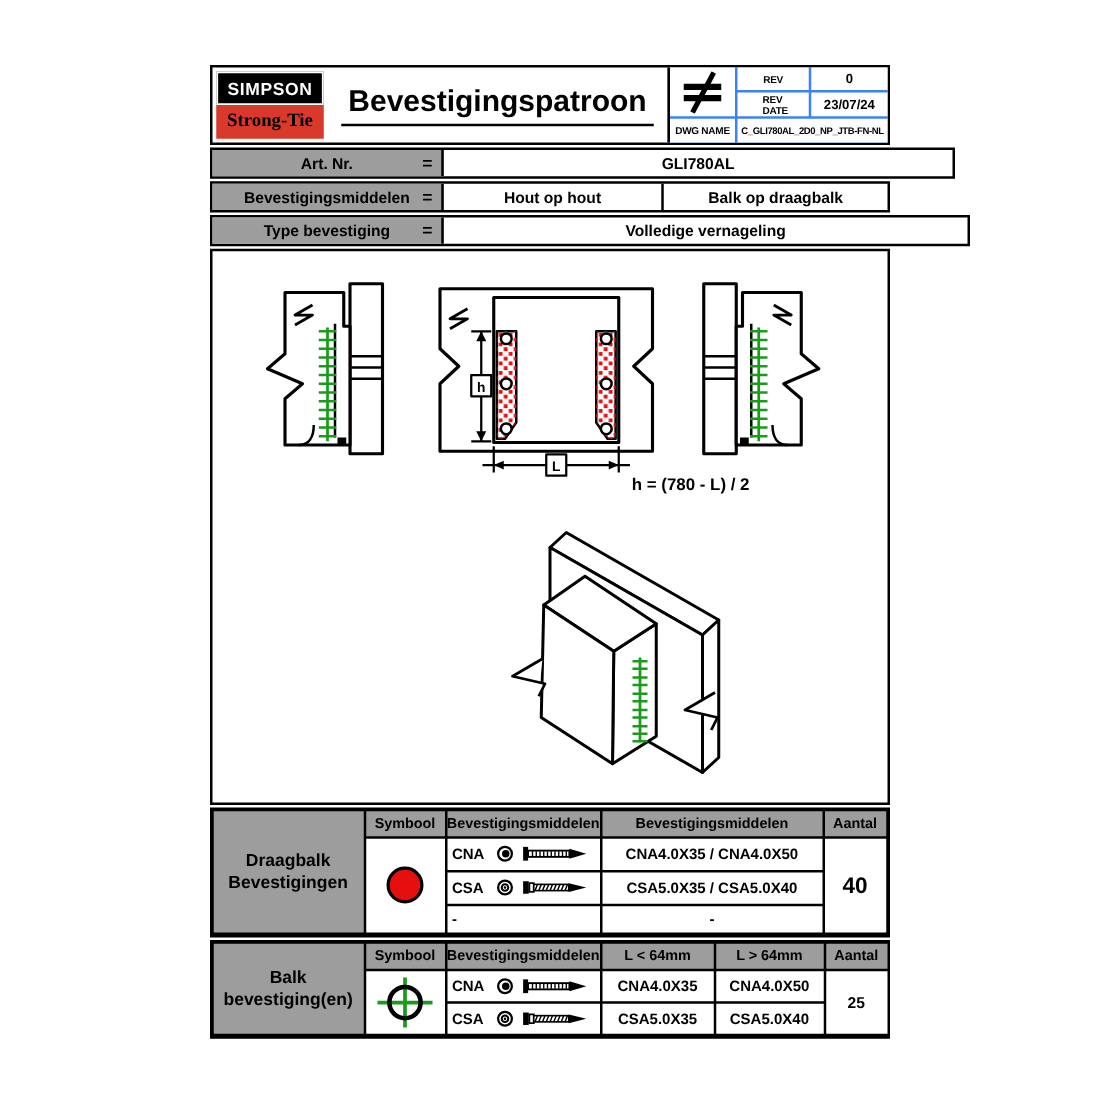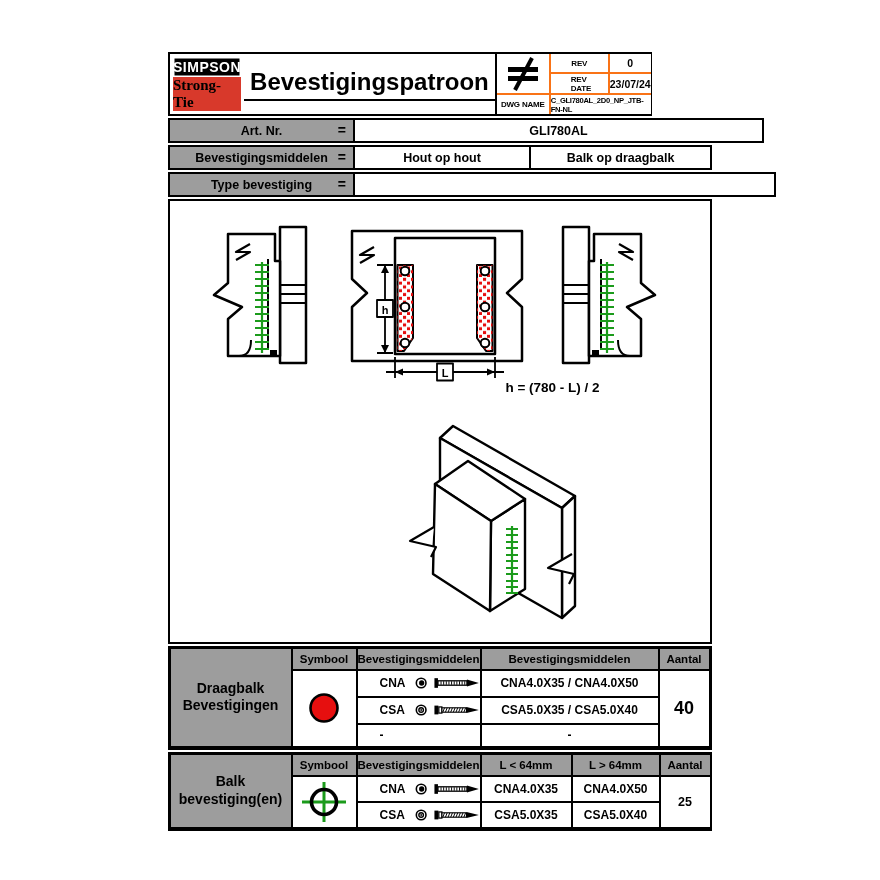--- a/index.html
+++ b/index.html
@@ -2,29 +2,29 @@
 <html><head>
 <meta charset="utf-8">
 <style>
   html,body{margin:0;padding:0;}
   .page{width:880px;height:880px;background:#fff;position:relative;overflow:hidden;
         font-family:"Liberation Sans",sans-serif;color:#000;}
   .sheet{position:absolute;left:168px;top:52px;width:544px;height:780px;}
   .block{position:absolute;box-sizing:border-box;border:2.5px solid #000;background:#fff;}
 
   
-  .hdr-block{left:0;top:0;width:484px;height:64px;display:flex;}
+  .hdr-block{left:0;top:0;width:544px;height:64px;display:flex;}
   .logo{width:92px;padding:3px 3px;display:flex;flex-direction:column;box-sizing:border-box;}
   .logo-top{flex:1;background:#000;color:#fff;font-weight:bold;font-size:14px;letter-spacing:.5px;
             display:flex;align-items:center;justify-content:center;box-shadow:inset 0 0 0 1.5px #fff;}
   .logo-bot{flex:1;background:#d8392b;color:#000000;font-family:"Liberation Serif",serif;font-weight:bold;
             font-size:15px;display:flex;align-items:center;justify-content:center;}
   .title-wrap{flex:1;display:flex;align-items:center;justify-content:center;}
   .title{font-size:24px;font-weight:bold;border-bottom:2.5px solid #000;padding:0 6px 3px 6px;}
-  .rev-block{width:176px;border-left:2.5px solid #000;box-sizing:border-box;background:#f97316;
+  .rev-block{width:176px;border-left:2.5px solid #000;box-sizing:border-box;background:#3b82f6;
              display:grid;grid-template-columns:52px 57px 1fr;grid-template-rows:18px 19px 1fr;gap:2px;}
   .rcell{background:#fff;display:flex;align-items:center;justify-content:center;}
   .rlab{font-size:8px;font-weight:bold;letter-spacing:-.2px;}
   .rval{font-size:10.5px;font-weight:bold;}
   .dwgval{font-size:7.6px;font-weight:bold;letter-spacing:-.3px;}
 
   
   .info-row{height:25px;display:flex;}
   .info-label{width:185px;background:#9d9d9d;border-right:2.5px solid #000;box-sizing:border-box;
               position:relative;display:flex;align-items:center;justify-content:center;
@@ -38,21 +38,21 @@
   .formula{position:absolute;left:300px;top:179px;width:165px;text-align:center;
            font-weight:bold;font-size:13.5px;}
 
   
   .dtable{position:absolute;left:0;width:544px;background:#000;display:grid;gap:2px;
           padding:2.5px;box-sizing:border-box;}
   .c{background:#fff;display:flex;align-items:center;justify-content:center;
      font-weight:bold;font-size:12px;overflow:hidden;}
   .hcell{background:#9d9d9d;font-size:11.5px;}
   .rowlab{background:#9d9d9d;white-space:pre-line;text-align:center;font-size:14px;line-height:1.25;}
-  .fast{justify-content:flex-start;padding-left:22px;gap:7px;box-sizing:border-box;}
+  .fast{justify-content:flex-start;padding-left:4px;gap:7px;box-sizing:border-box;}
   .code{font-size:12px;font-weight:bold;min-width:28px;}
   svg{display:block;}
 </style>
 </head>
 <body>
 
 <div class="page">
   <div class="sheet">
 
     <div class="block hdr-block">
@@ -95,20 +95,21 @@
       </div>
       <div class="info-val" style="flex:0 0 174px;">Hout op hout</div>
       <div class="info-val split">Balk op draagbalk</div>
     </div>
 
     <div class="block info-row" style="left:0;top:120px;width:608px;">
       <div class="info-label">
         <span>Type bevestiging</span>
         <span class="eq">=</span>
       </div>
+      <div class="info-val">Volledige vernageling</div>
     </div>
 
     <div class="block panel">
       <svg width="539" height="440" viewBox="0 0 539 440">
         <defs>
           <pattern id="reddots" width="8" height="7.6" patternUnits="userSpaceOnUse">
             <rect x="1" y="0.8" width="3.1" height="3.1" fill="#e60f0f"></rect>
             <rect x="5" y="4.6" width="3.1" height="3.1" fill="#e60f0f"></rect>
           </pattern>
         </defs>

